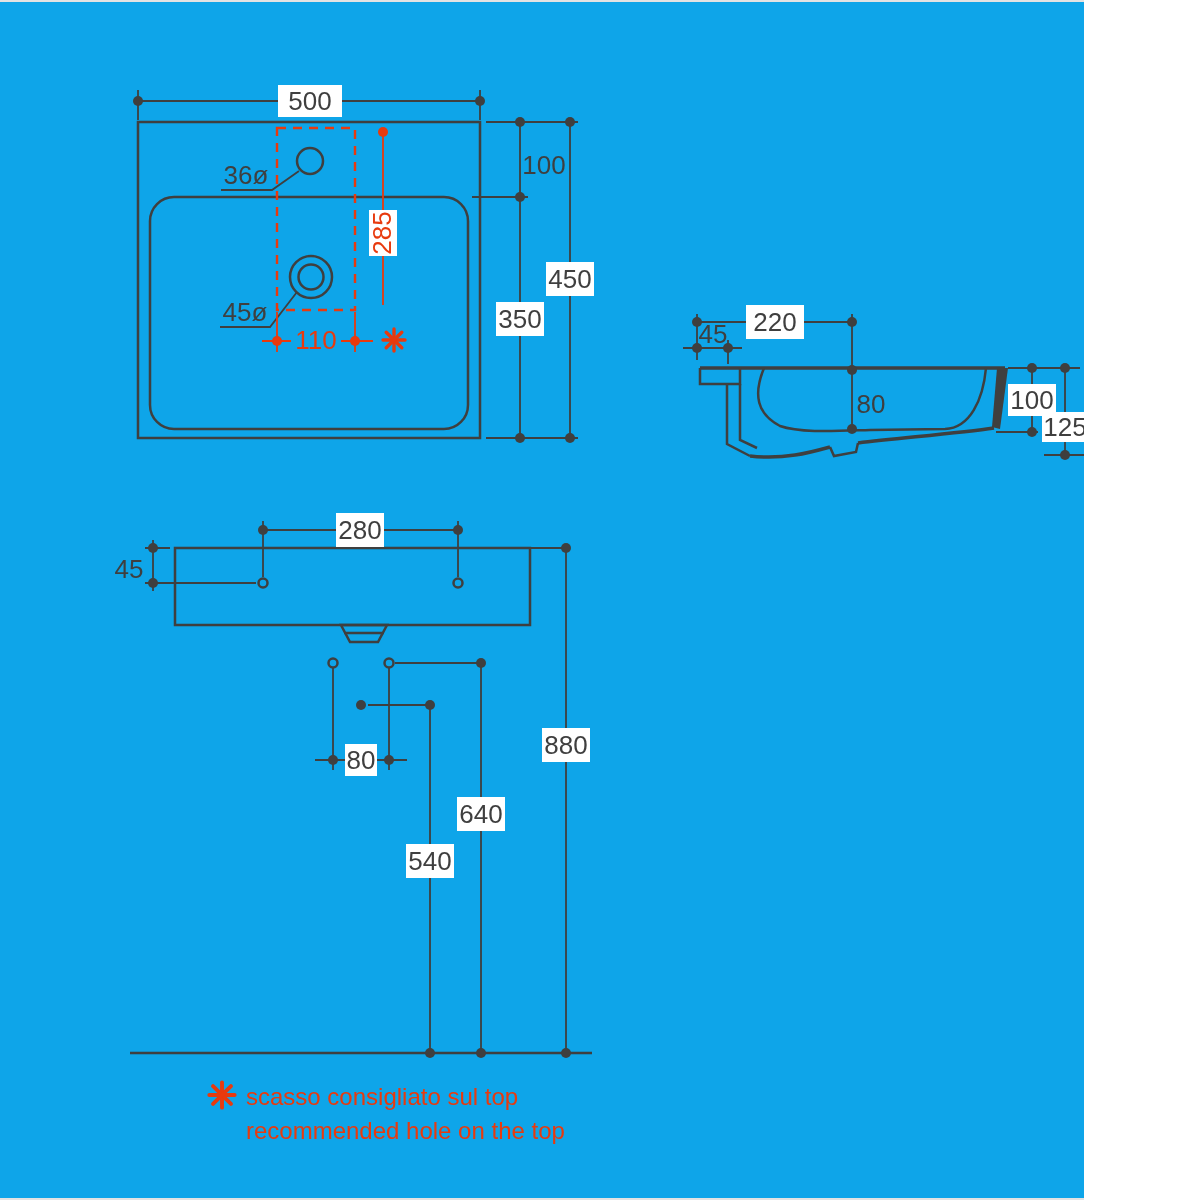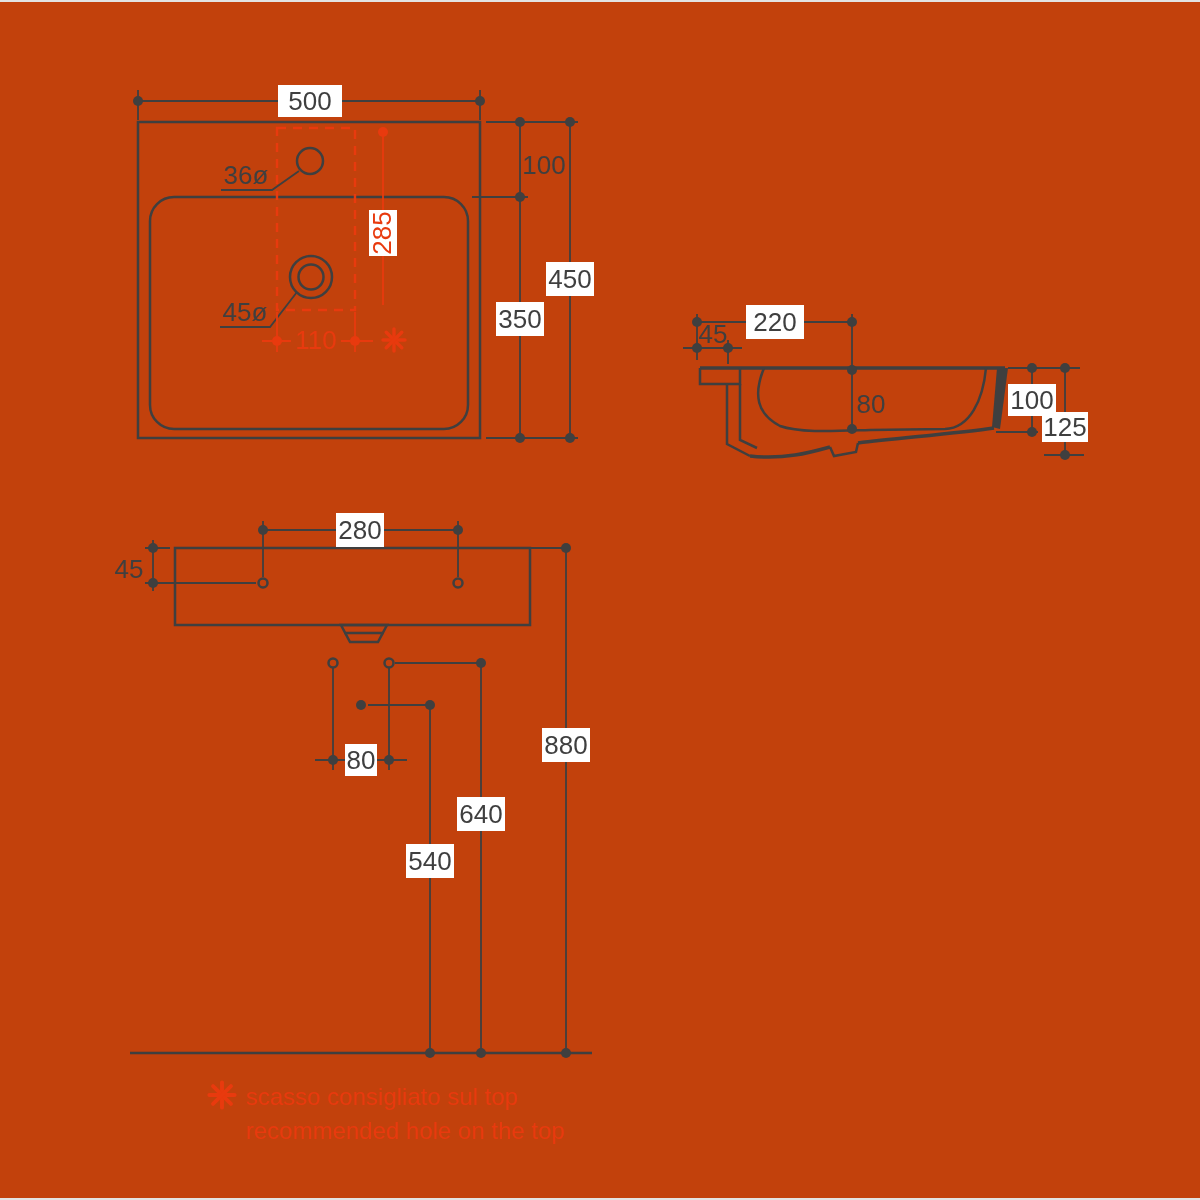--- a/index.html
+++ b/index.html
@@ -1,16 +1,16 @@
 <!DOCTYPE html>
 <html><head>
 <meta charset="utf-8">
 <style>
   html,body{margin:0;padding:0;background:#ffffff;}
-  .canvas{position:relative;width:1200px;height:1200px;background:#c2410c;overflow:hidden;}
+  .canvas{position:relative;width:1084px;height:1200px;background:#0ea5e9;overflow:hidden;}
   .edge{position:absolute;left:0;width:1200px;height:2px;background:#e3e3e3;}
   .edge.top{top:0;}
   .edge.bottom{bottom:0;}
   svg text{font-family:"Liberation Sans",sans-serif;font-size:26px;fill:#3f3f3f;text-anchor:middle;}
   svg text.red{fill:#e83a0e;}
   svg text.legend{font-size:24px;text-anchor:start;}
   .s{stroke:#3f3f3f;fill:none;stroke-width:2.5;}
   .s35{stroke-width:3.5;}
   .d{stroke:#3f3f3f;fill:none;stroke-width:1.8;}
   .dot{fill:#3f3f3f;stroke:none;}

